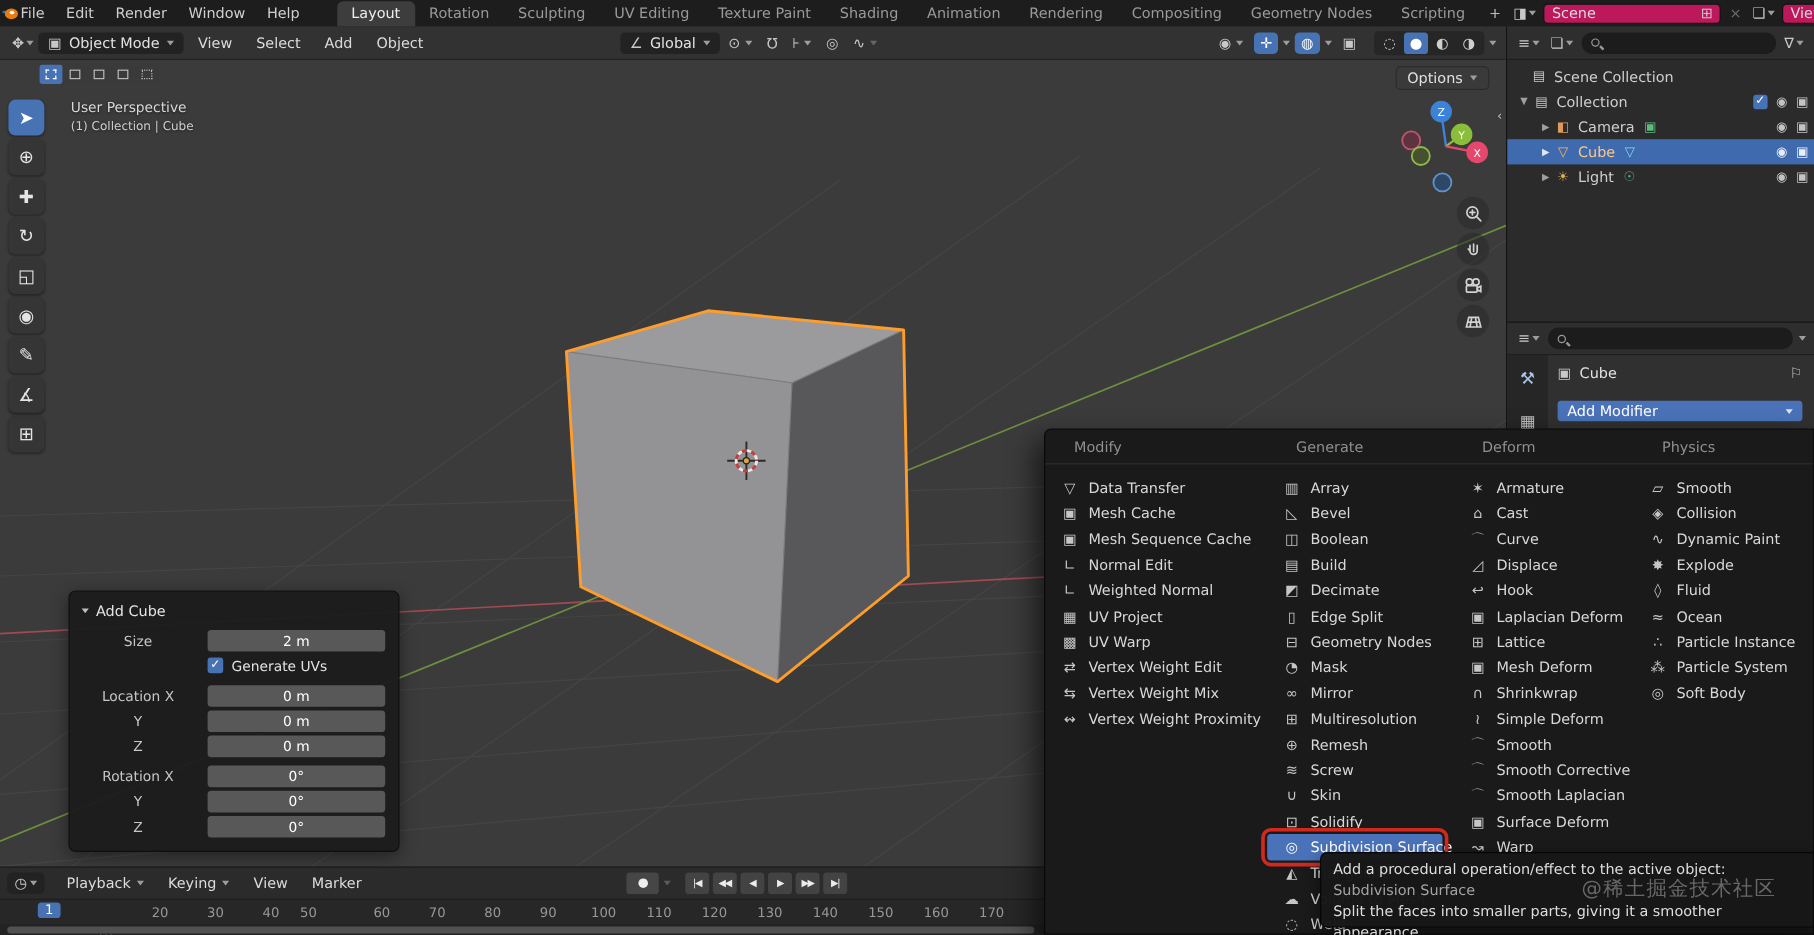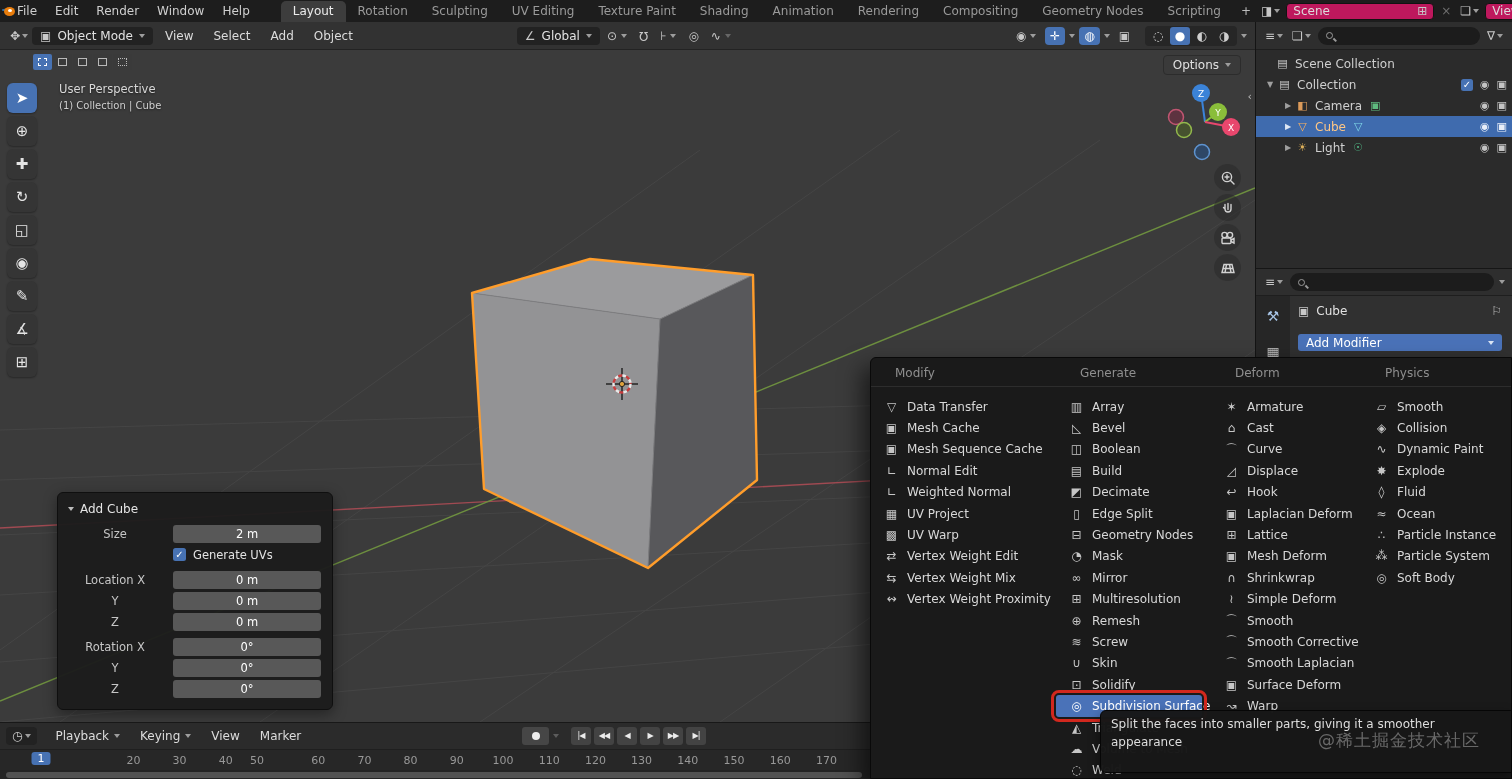--- a/index.html
+++ b/index.html
@@ -806,18 +806,22 @@
           </div>
           <div class="mi">
             <span class="micon">◎</span>
             <span class="mlabel">Soft Body</span>
           </div>
         </div>
       </div>
   </div>
 
   <div class="tooltip">
+    <div>
+      <span>Add a procedural operation/effect to the active object:</span>
+      <span class="tt-val">Subdivision Surface</span>
+    </div>
     <div>Split the faces into smaller parts, giving it a smoother appearance</div>
 
   </div>
 
   <div class="watermark">@稀土掘金技术社区</div>
 </div>
 
 </body></html>

